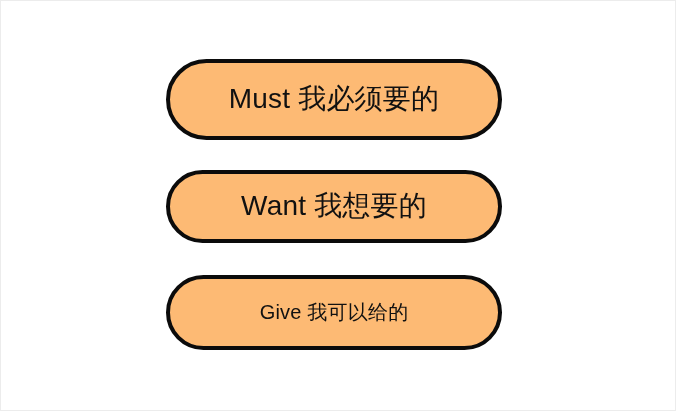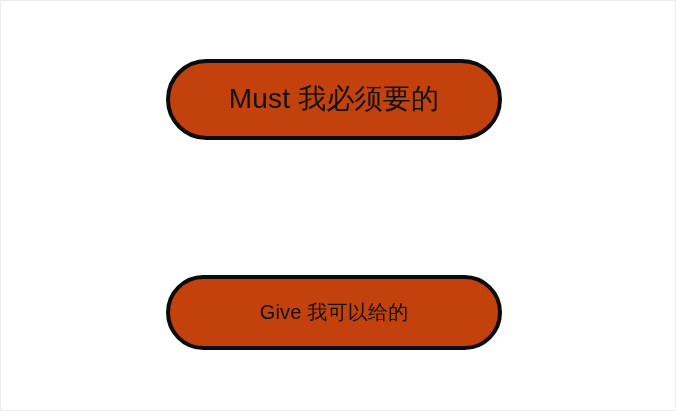--- a/index.html
+++ b/index.html
@@ -29,21 +29,21 @@
     position: absolute;
     left: 0;
     top: 0;
     width: 676px;
     height: 411px;
   }
 
   .pill-button {
     position: absolute;
     box-sizing: border-box;
-    background: #c2410c;
+    background: #fdba74;
     border-style: solid;
     border-color: #0b0b0b;
     display: flex;
     align-items: center;
     justify-content: center;
     cursor: pointer;
     user-select: none;
   }
 
   .pill-label {
@@ -101,19 +101,22 @@
 </head>
 <body>
 
 <div class="canvas">
   <div class="button-stack">
 
     <div class="pill-button" id="pill-must">
       <span class="pill-label">Must 我必须要的</span>
     </div>
 
+    <div class="pill-button" id="pill-want">
+      <span class="pill-label">Want 我想要的</span>
+    </div>
 
     <div class="pill-button" id="pill-give">
       <span class="pill-label">Give 我可以给的</span>
     </div>
 
   </div>
 </div>
 
 </body></html>

